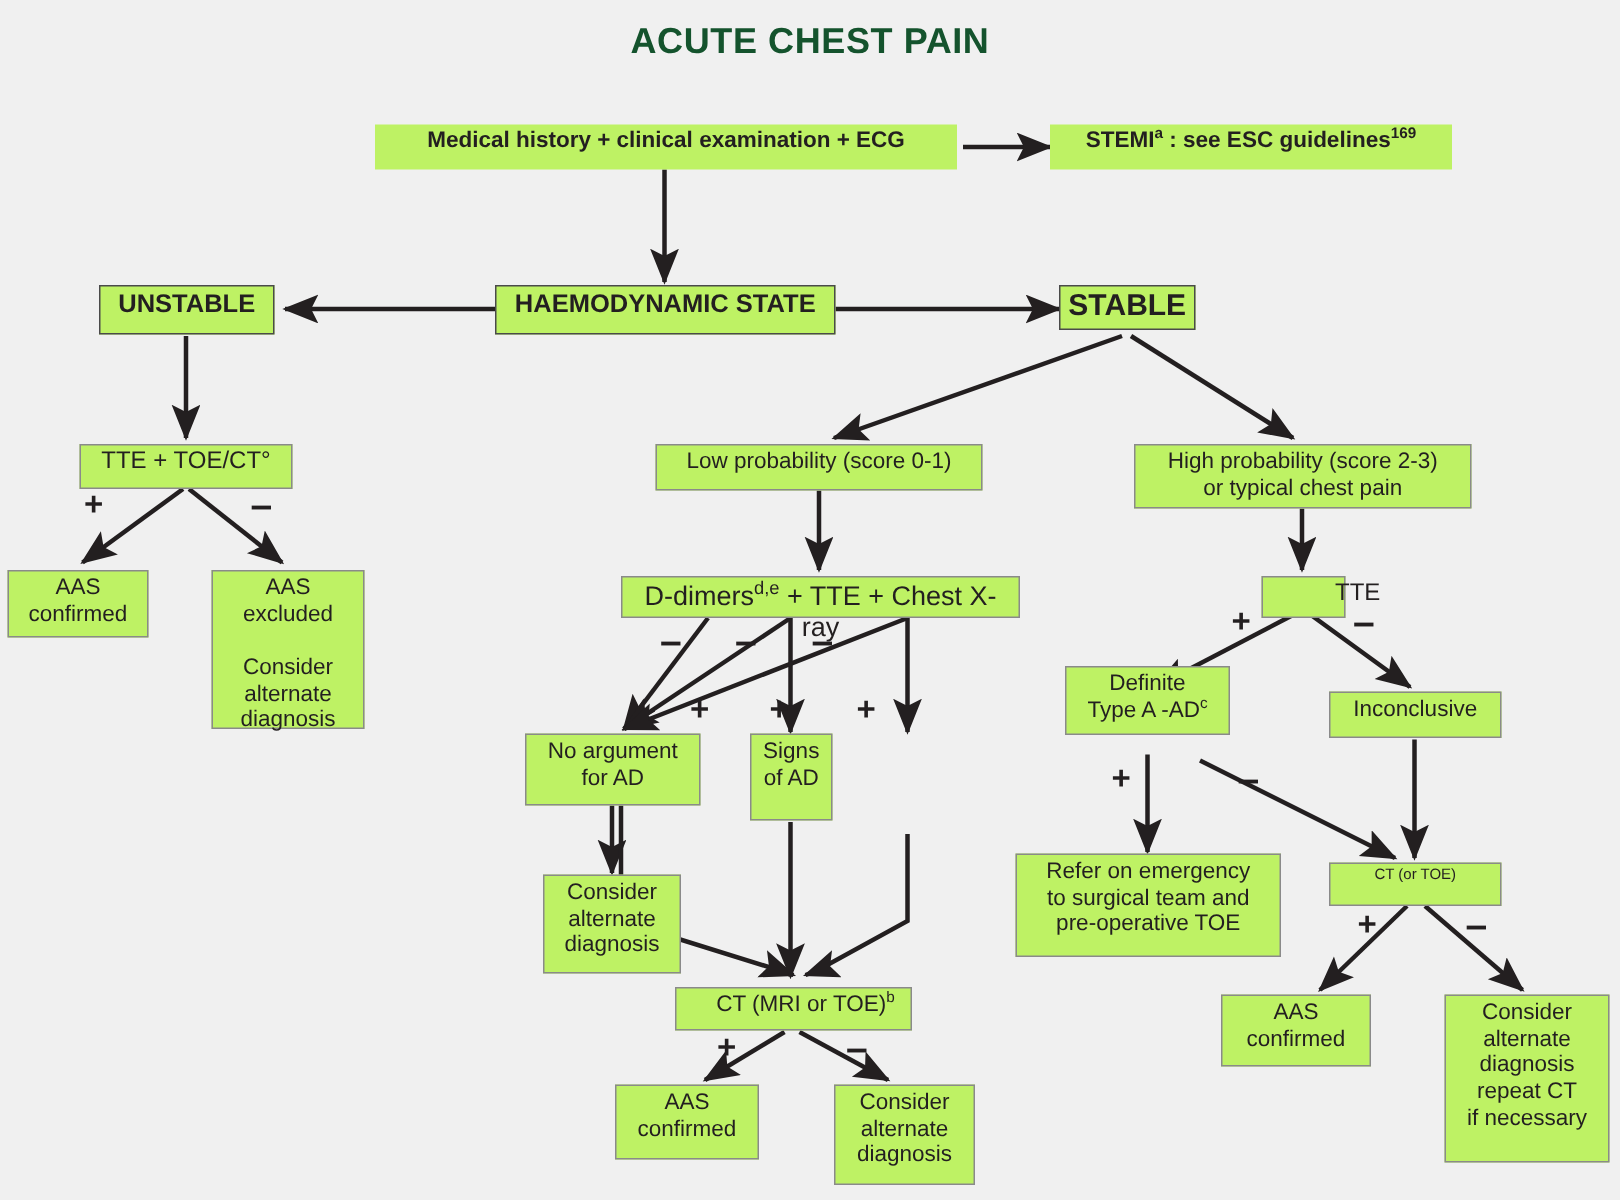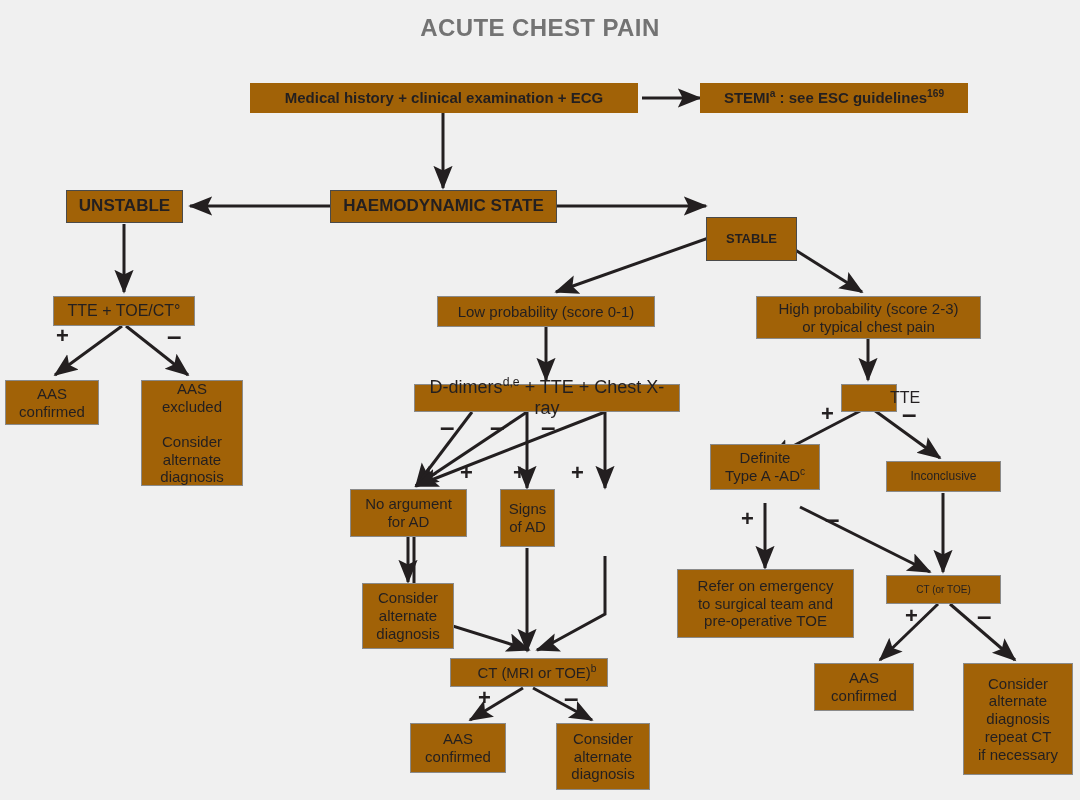--- a/index.html
+++ b/index.html
@@ -23,24 +23,24 @@
     position: absolute;
     left: 0;
     top: 0;
     width: 1080px;
     height: 800px;
     pointer-events: none;
   }
   .node {
     position: absolute;
     box-sizing: border-box;
-    background: #a16207;
+    background: #bef264;
     border: 1px solid #8a8a8a;
     display: flex;
-    align-items: center;
+    align-items: flex-start;
     justify-content: center;
     text-align: center;
     line-height: 1.18;
     color: #231f20;
     font-size: 15px;
     padding: 2px 4px;
     z-index: 3;
   }
   .node.plain {
     border: none;
@@ -54,21 +54,21 @@
   }
   .title {
     position: absolute;
     left: 0;
     top: 14px;
     width: 1080px;
     text-align: center;
     font-size: 24px;
     font-weight: bold;
     letter-spacing: 0.4px;
-    color: #737373;
+    color: #14532d;
   }
   .sign {
     position: absolute;
     font-size: 22px;
     font-weight: bold;
     color: #231f20;
     z-index: 4;
     line-height: 1;
     font-family: "Liberation Sans", sans-serif;
   }
@@ -172,21 +172,21 @@
   </div>
 
   <div class="node bold dark" style="left:66px; top:190px; width:117px; height:33px; font-size:17px;">
     <span class="node-inner">UNSTABLE</span>
   </div>
 
   <div class="node bold dark" style="left:330px; top:190px; width:227px; height:33px; font-size:17px;">
     <span class="node-inner">HAEMODYNAMIC STATE</span>
   </div>
 
-  <div class="node bold dark" style="left:706px; top:190px; width:91px; height:44px; font-size:13px;margin-top:27px;">
+  <div class="node bold dark" style="left:706px; top:190px; width:91px; height:30px; font-size:20px;">
     <span class="node-inner">STABLE</span>
   </div>
 
   <div class="node" style="left:53px; top:296px; width:142px; height:30px; font-size:16px;">
     <span class="node-inner">TTE + TOE/CT°</span>
   </div>
 
   <div class="sign" style="left:56px; top:325px;">+</div>
   <div class="sign minus" style="left:167px; top:323px;">–</div>
 
@@ -231,21 +231,21 @@
 
   <div class="node" style="left:500px; top:489px; width:55px; height:58px; font-size:15px;">
     <span class="node-inner">Signs<br>of AD</span>
   </div>
 
 
   <div class="node" style="left:710px; top:444px; width:110px; height:46px; font-size:15px;">
     <span class="node-inner">Definite<br>Type A -AD<sup>c</sup></span>
   </div>
 
-  <div class="node" style="left:886px; top:461px; width:115px; height:31px; font-size:12px;">
+  <div class="node" style="left:886px; top:461px; width:115px; height:31px; font-size:15px;">
     <span class="node-inner">Inconclusive</span>
   </div>
 
   <div class="sign" style="left:741px; top:508px;">+</div>
   <div class="sign minus" style="left:825px; top:506px;">–</div>
 
   <div class="node" style="left:362px; top:583px; width:92px; height:66px; font-size:15px;">
     <span class="node-inner">Consider<br>alternate<br>diagnosis</span>
   </div>
 

